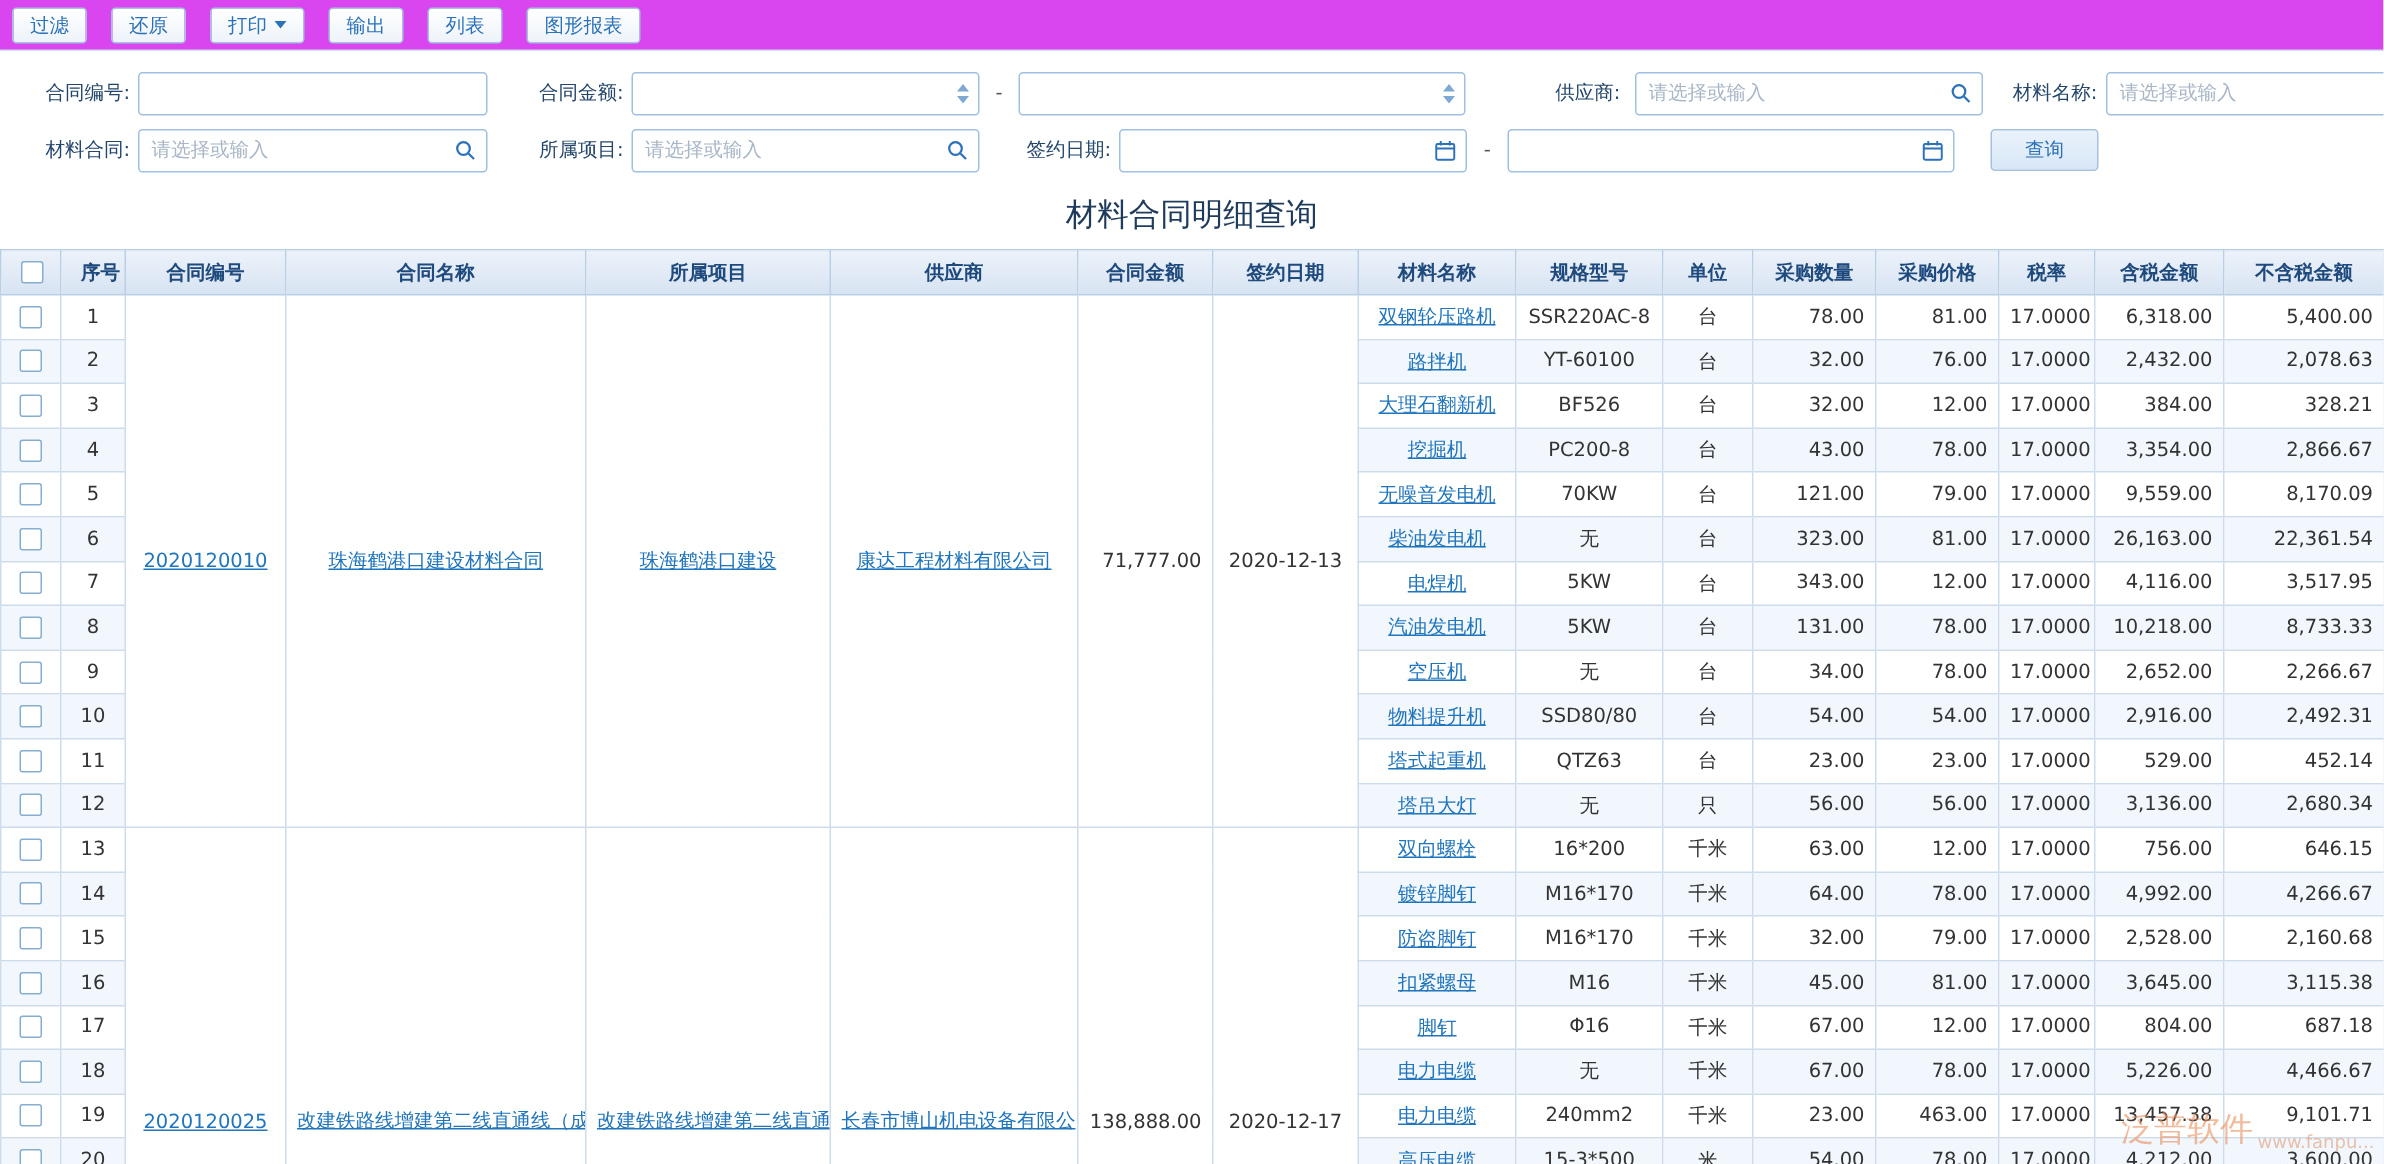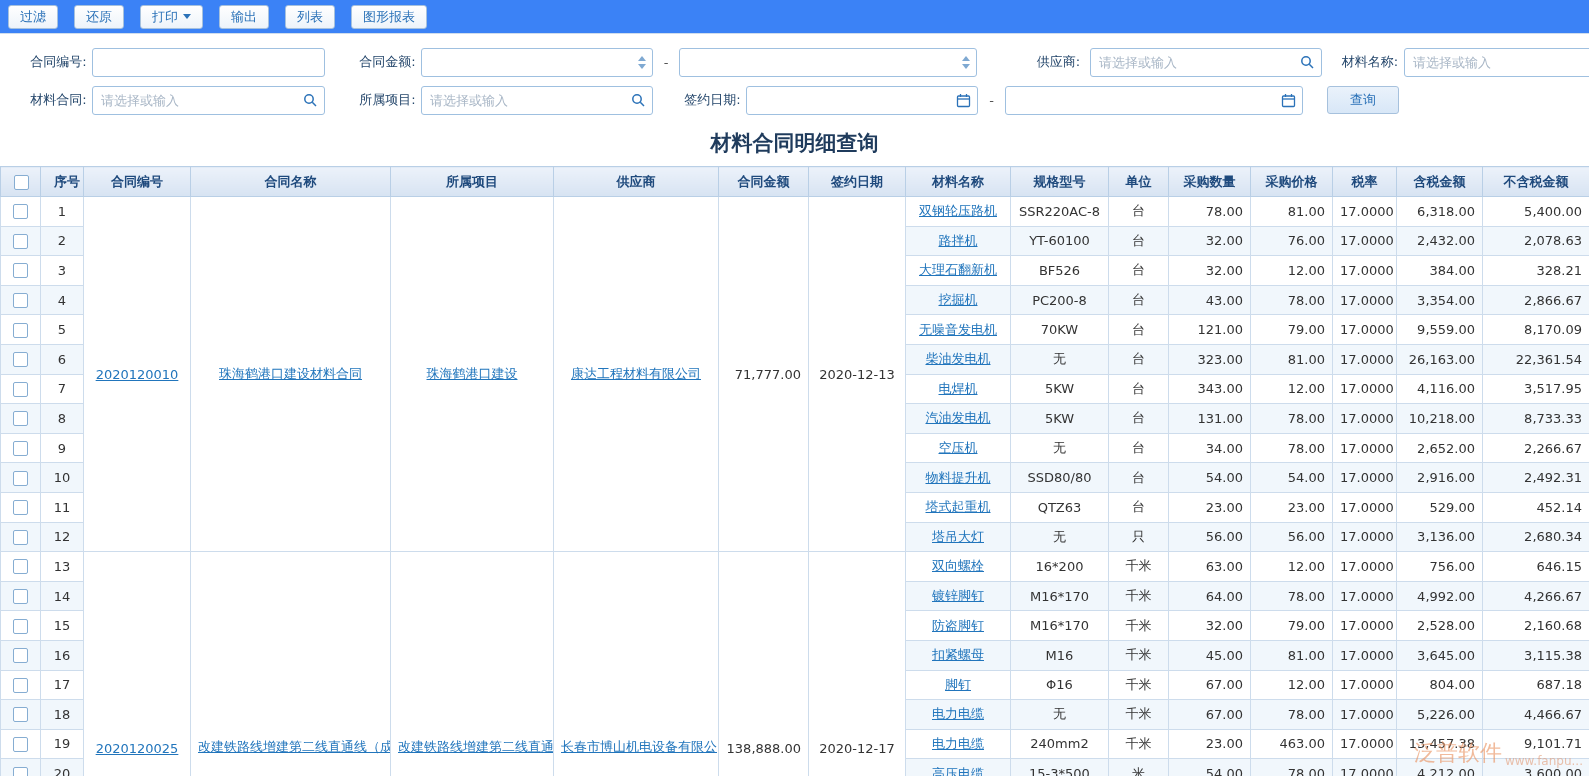--- a/index.html
+++ b/index.html
@@ -1,20 +1,20 @@
 <!DOCTYPE html>
 <html><head>
 <meta charset="utf-8">
 <style>
   html,body{margin:0;padding:0}
   body{width:1589px;height:776px;position:relative;overflow:hidden;background:#fff;
        font-family:"DejaVu Sans","Liberation Sans",sans-serif;font-size:13px;color:#333}
 
   
-  .toolbar{height:33px;display:flex;align-items:center;padding:0 8px;background:#3b82f6;border-bottom:1px solid #cfdded}
+  .toolbar{height:33px;display:flex;align-items:center;padding:0 8px;background:#d946ef;border-bottom:1px solid #cfdded}
   .tbtn{height:24px;margin-right:16px;padding:0 11px;display:inline-flex;align-items:center;gap:5px;
         border:1px solid #a6c1dd;border-radius:3px;background:linear-gradient(#ffffff,#edf3fa);
         color:#2b72b8;cursor:pointer;white-space:nowrap;font-size:13px}
   .caret{width:0;height:0;border-left:4px solid transparent;border-right:4px solid transparent;border-top:5px solid #2b72b8}
 
   
   .filters{padding-top:9px}
   .frow{display:flex;align-items:center;height:38px}
   .flabel{font-weight:normal;color:#24466b;text-align:center;white-space:nowrap;flex:none}
   .lw67{width:67px}.lw63{width:63px}.lw68{width:68px}
@@ -26,21 +26,21 @@
   .sep{flex:none;text-align:center;color:#555}
   .sw26{width:26px}.sw27{width:27px}
   .spin{display:flex;flex-direction:column;gap:3px;padding-left:5px;cursor:pointer}
   .spin .up{width:0;height:0;border-left:4px solid transparent;border-right:4px solid transparent;border-bottom:5px solid #7fa9d2}
   .spin .dn{width:0;height:0;border-left:4px solid transparent;border-right:4px solid transparent;border-top:5px solid #7fa9d2}
   .icon-btn{flex:none;display:flex;align-items:center;cursor:pointer}
   .qbtn{height:28px;padding:0 22px;border:1px solid #a6c1dd;border-radius:3px;
         background:linear-gradient(#eaf2fb,#d8e7f7);color:#2b72b8;cursor:pointer;flex:none;font:inherit}
 
   
-  .page-title{text-align:center;font-size:21px;font-weight:bold;color:#1f3b5c;margin:10px 0 9px}
+  .page-title{text-align:center;font-size:21px;font-weight:normal;color:#1f3b5c;margin:10px 0 9px}
 
   
   table{width:1589px;border-collapse:collapse;table-layout:fixed}
   th{height:29px;background:linear-gradient(#ecf2fa,#d7e3f2);border:1px solid #b9cfe6;color:#1f4a7d;
      font-weight:bold;font-size:13px;padding:0 13px;overflow:hidden;white-space:nowrap}
   td{height:28.6px;border:1px solid #cddcec;font-size:13px;padding:0 7px;overflow:hidden;white-space:nowrap}
   tr.stripe td{background:#f1f7fc}
   td.merged{background:#fff;vertical-align:middle}
   td.vbottom{vertical-align:bottom;padding-bottom:32px}
   .c-center{text-align:center}

